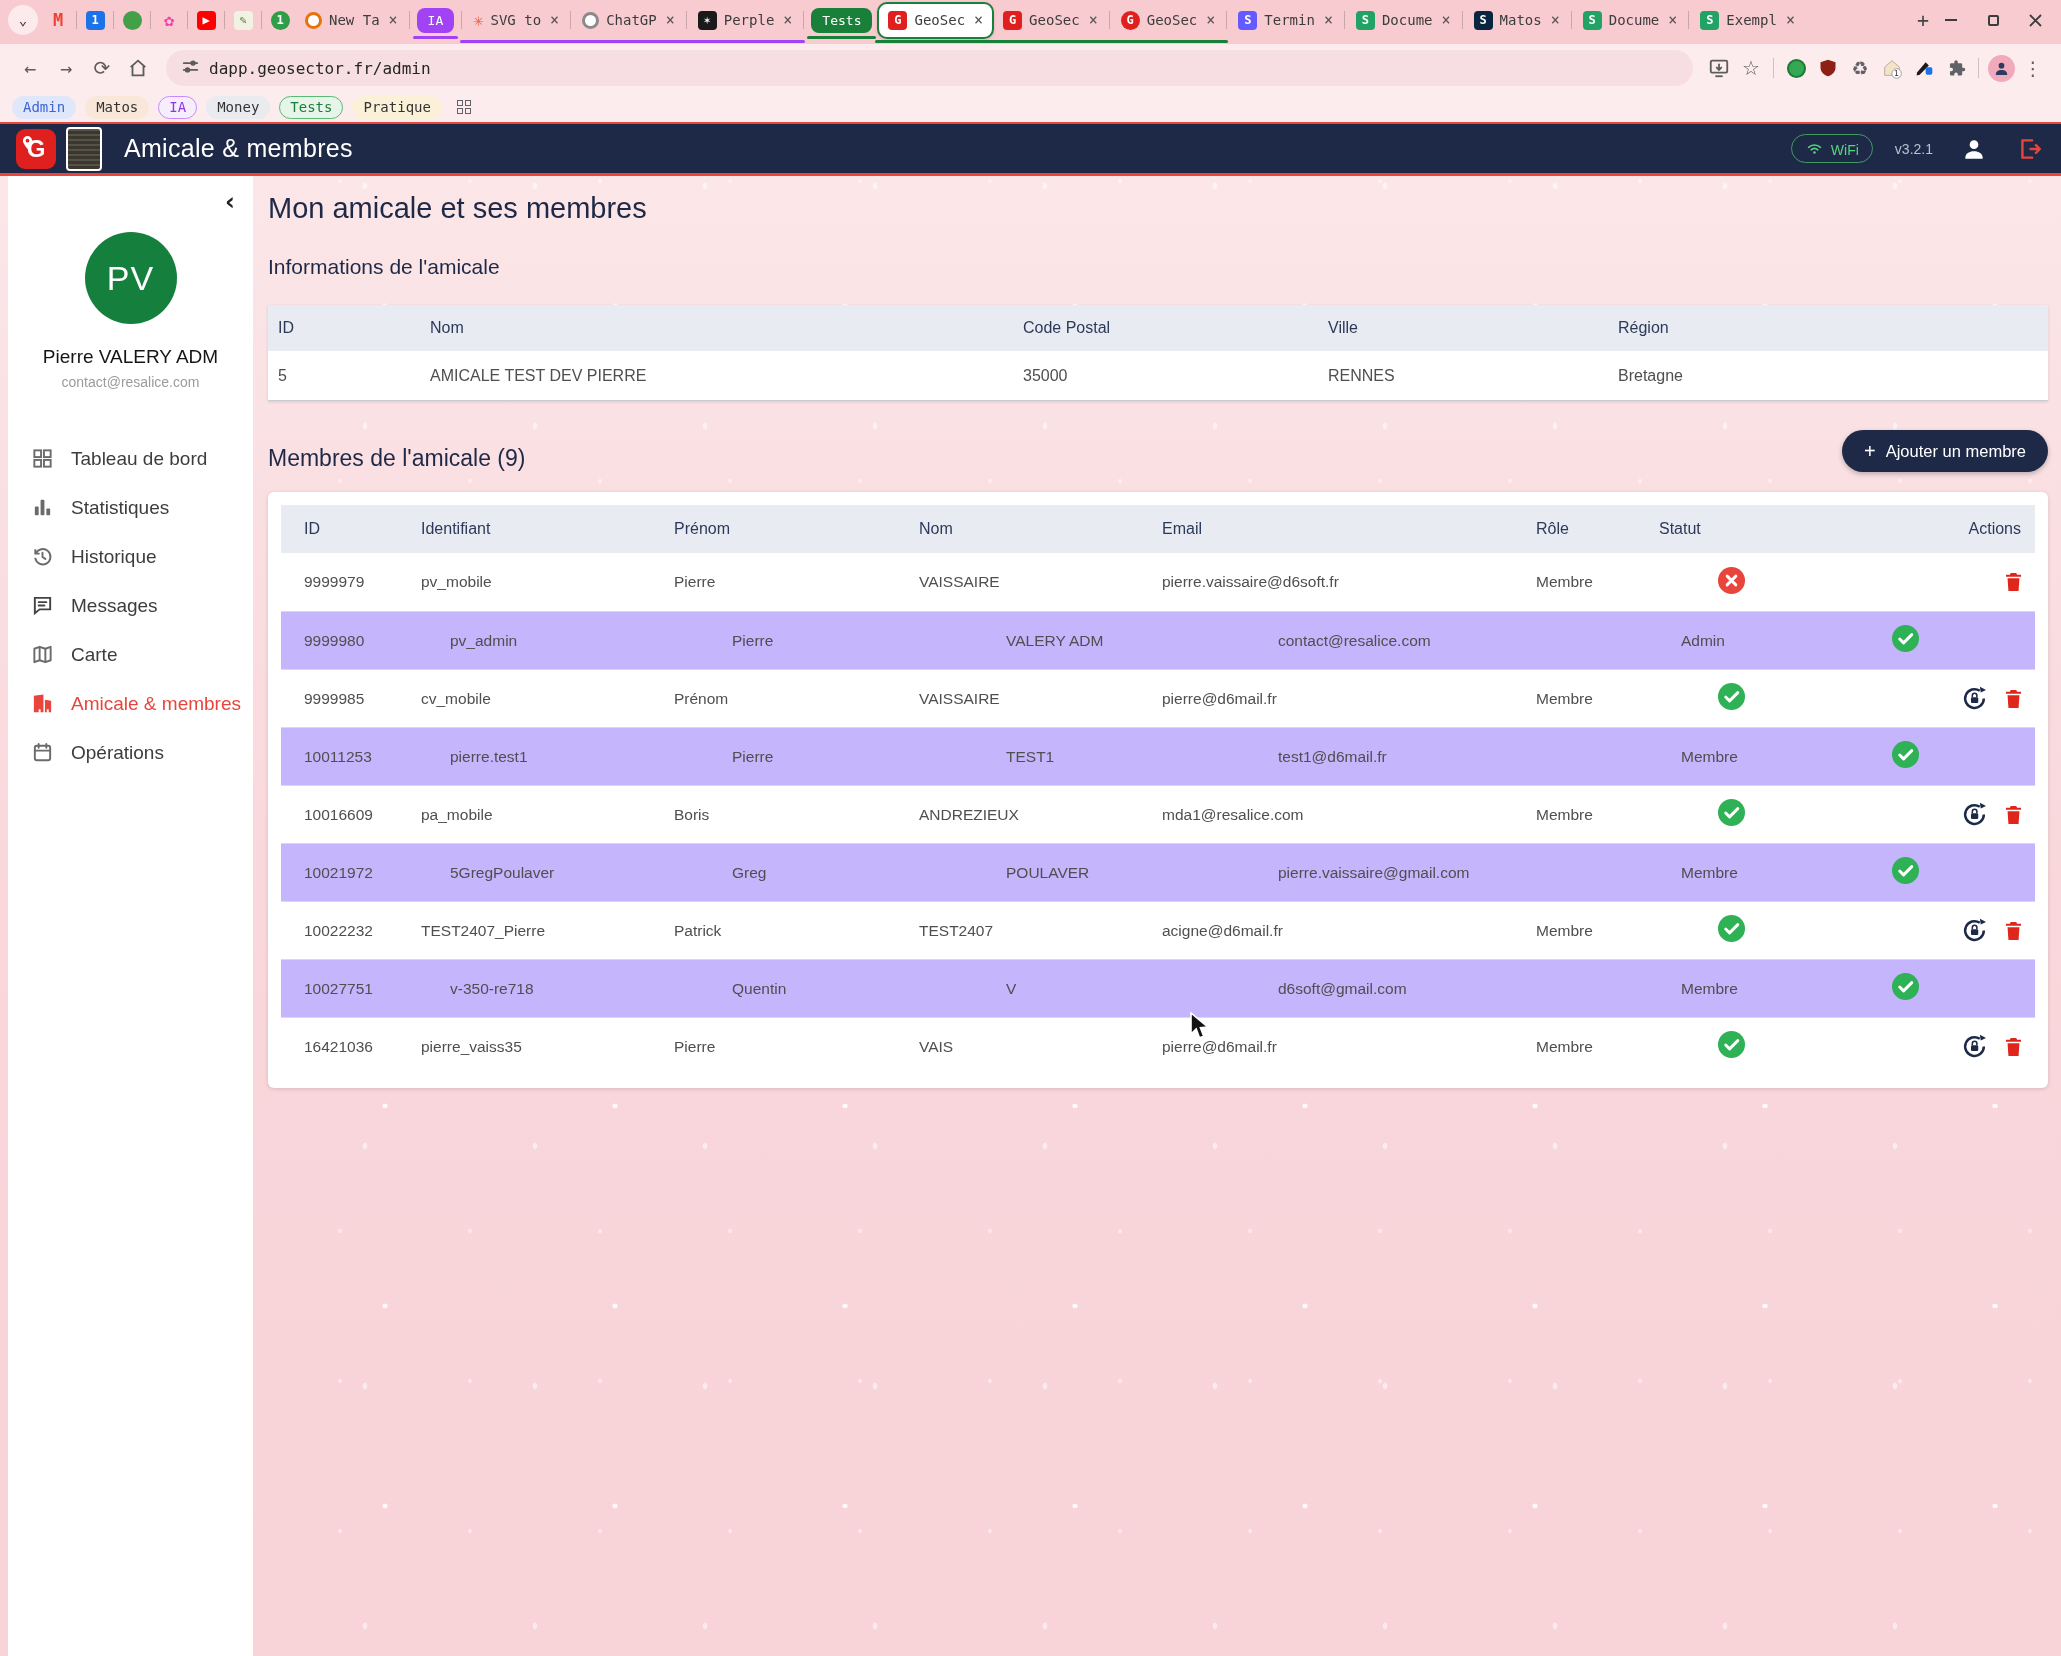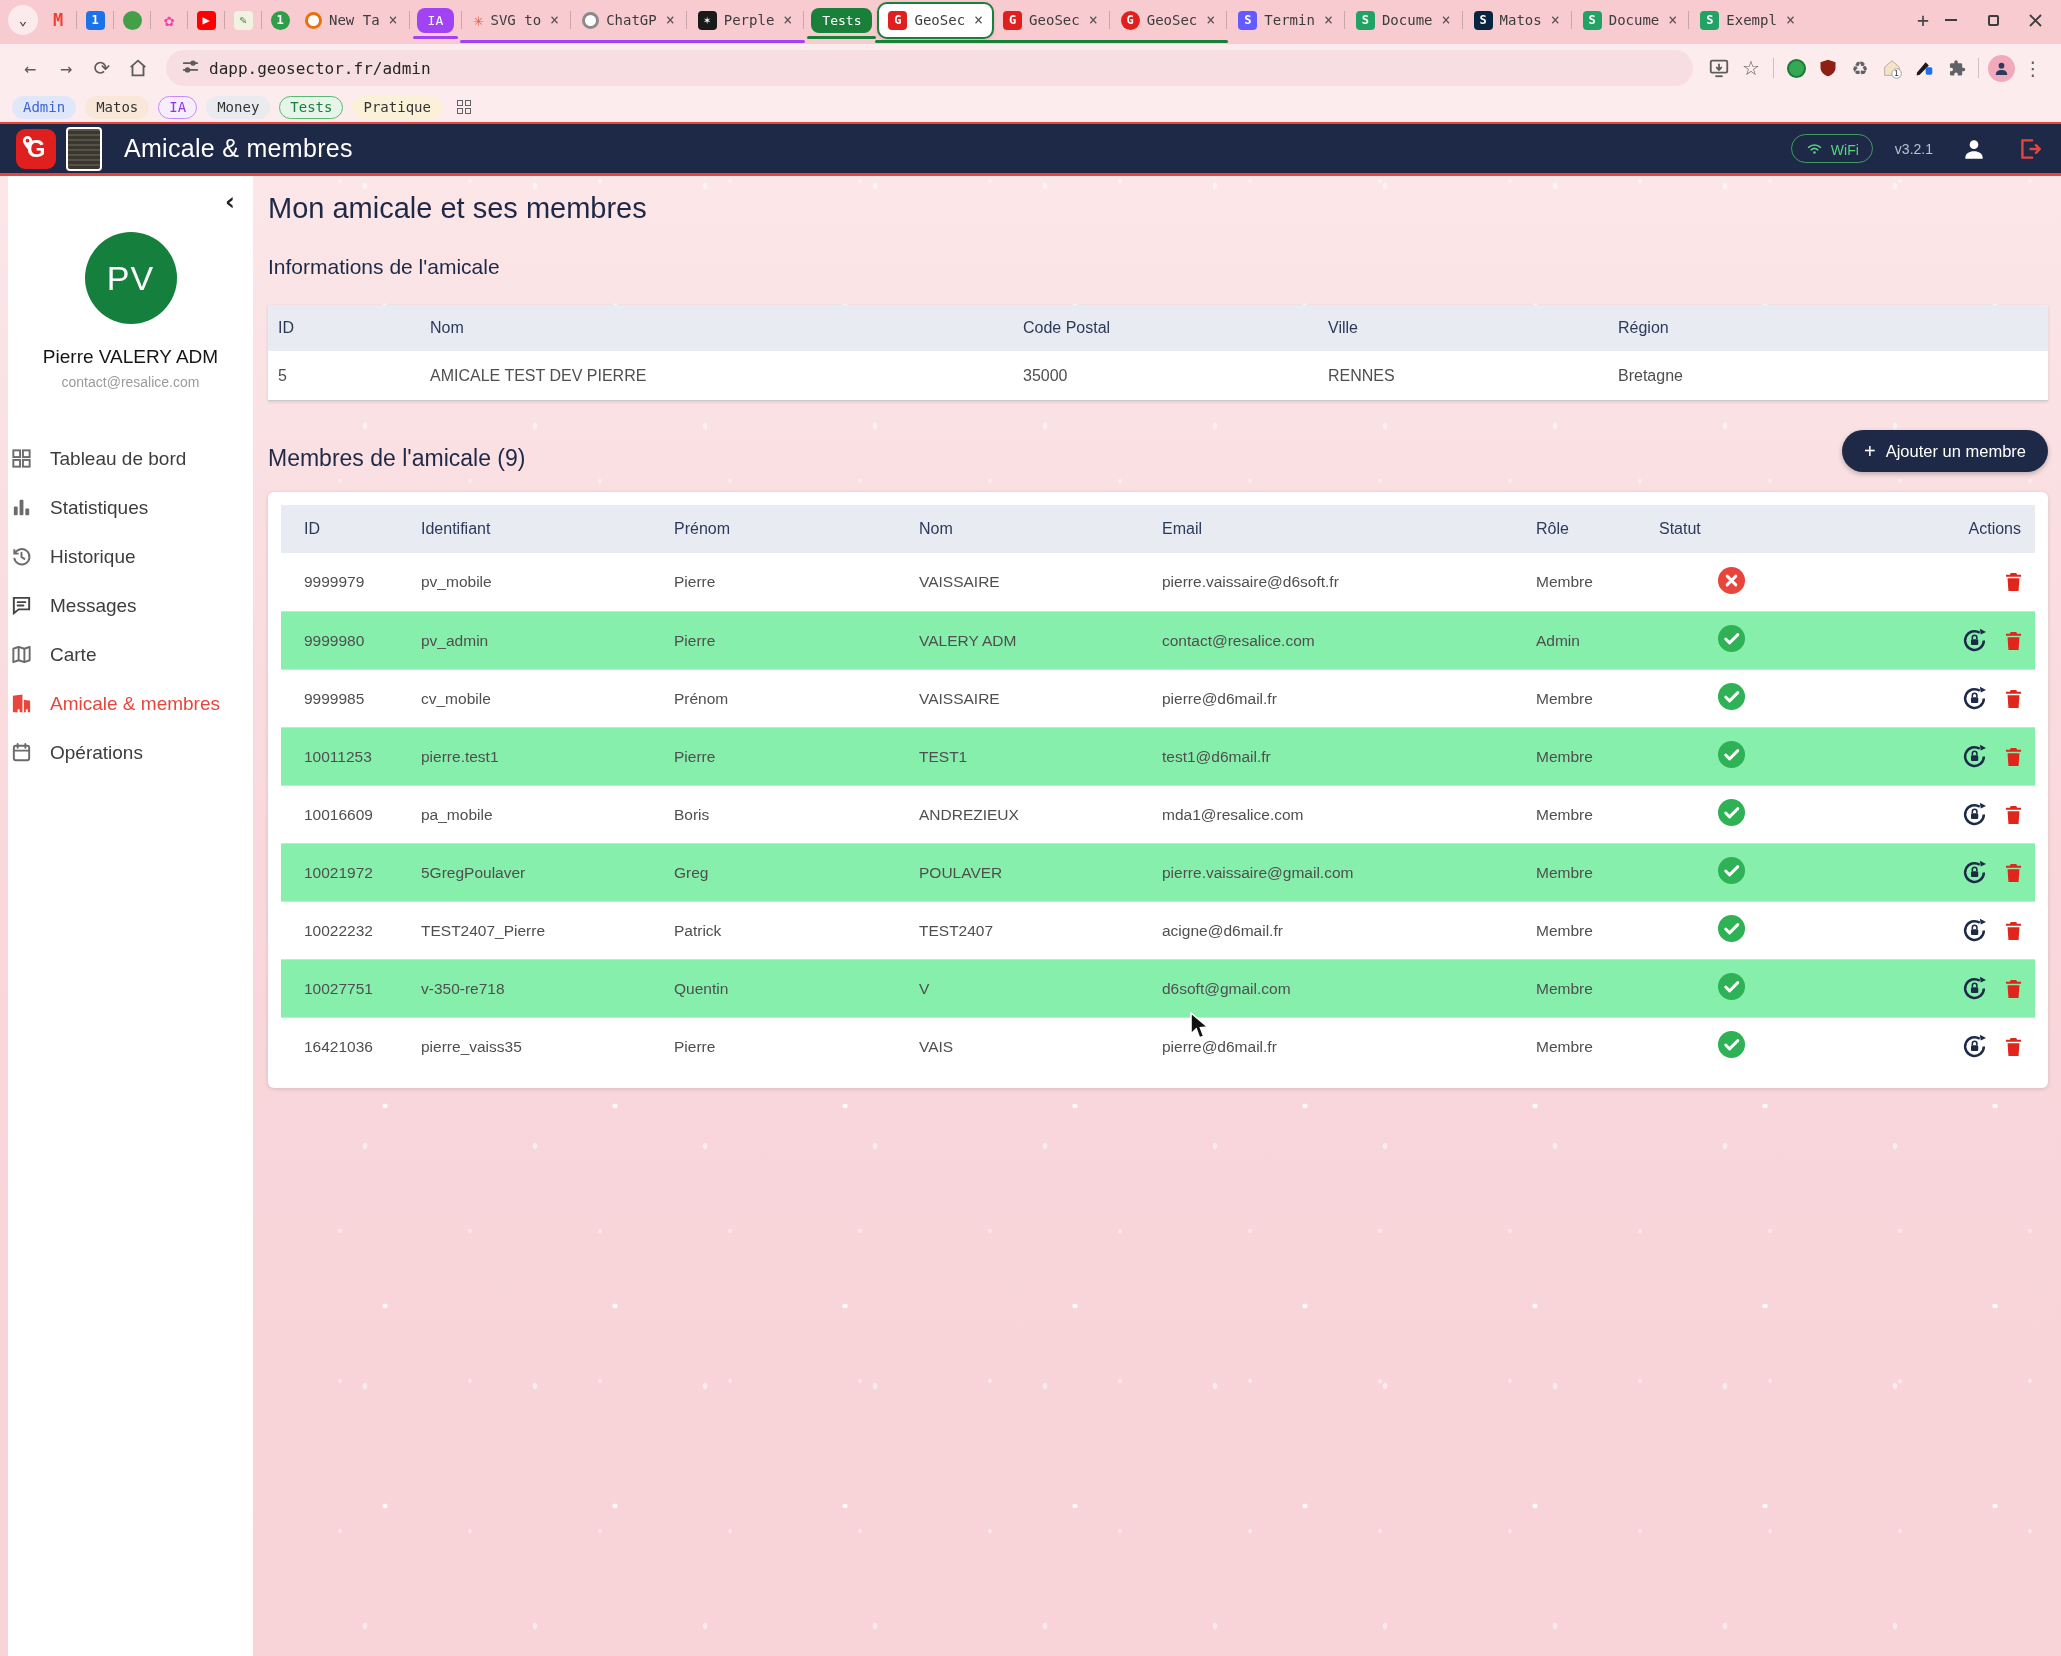--- a/index.html
+++ b/index.html
@@ -70,21 +70,21 @@
       linear-gradient(180deg,#fbe6e8 0%,#f9d7db 50%,#f8d3d8 100%);
     background-size:230px 200px,170px 240px,130px 150px,100% 100%;
     background-position:40px 30px,110px 130px,15px 80px,0 0; }
   .sidebar { width:253px; flex:none; padding-left:8px; }
   .sidepanel { background:#fff; height:100%; position:relative; padding-top:20px; }
   .collapse { position:absolute; top:14px; right:18px; font:700 24px "DejaVu Sans",sans-serif; color:#222; line-height:1; }
   .avatar { width:92px; height:92px; border-radius:50%; background:#15803d; color:#fff; display:flex; align-items:center; justify-content:center; font-size:34px; letter-spacing:1px; margin:36px auto 0; }
   .uname { text-align:center; font-size:19px; color:#151515; margin-top:22px; font-weight:500; }
   .uemail { text-align:center; font-size:14px; color:#9b9b9b; margin-top:6px; }
   .navlist { margin-top:44px; }
-  .navitem { display:flex; align-items:center; gap:16px; height:49px; font-size:19px; color:#3d3d3d; }
+  .navitem { display:flex; align-items:center; gap:16px; height:49px; padding-left:21px; font-size:19px; color:#3d3d3d; }
   .navitem .nicon { width:26px; display:flex; justify-content:center; }
   .navitem.active { color:#e8453c; }
 
   
   .content { flex:1; min-width:0; padding:14px 13px 0 15px; position:relative; }
   .h1 { font-size:29px; line-height:36px; color:#1e2947; font-weight:500; }
   .h2 { font-size:21px; line-height:26px; color:#1e2947; font-weight:500; margin-top:28px; }
   .infotable { margin-top:25px; box-shadow:0 1px 3px rgba(0,0,0,.12); }
   .ihead,.irow { display:grid; grid-template-columns:152px 593px 305px 290px 1fr; align-items:center; padding-left:10px; }
   .ihead { height:46px; background:#e9ebf2; }
@@ -95,21 +95,21 @@
   .h3 { font-size:23px; color:#1e2947; font-weight:500; }
   .addbtn { height:42px; padding:0 22px; background:#1e2947; color:#fff; border:none; border-radius:21px; font-size:16.5px; font-family:inherit; display:flex; align-items:center; gap:10px; box-shadow:0 2px 5px rgba(0,0,0,.25); }
   .addbtn .plus { font-size:20px; font-weight:400; }
   .memberscard { margin-top:20px; background:#fff; border-radius:6px; padding:13px; box-shadow:0 1px 4px rgba(0,0,0,.14); }
   .mhead,.mrow { display:grid; grid-template-columns:117px 253px 245px 243px 374px 123px 240px 1fr; align-items:center; padding-left:23px; }
   .mhead { height:48px; background:#e9ebf2; }
   .mhc { font-size:16px; color:#2c3a5a; font-weight:500; }
   .mhc.right { text-align:right; padding-right:14px; }
   .mrow { height:58px; border-top:1px solid #d9dbe0; }
   .mrow:first-of-type { border-top:none; }
-  .mrow.alt { background:#86efac; }
+  .mrow.alt { background:#c4b5fd;gap:29px; }
   .mc { font-size:15.5px; color:#4f4f4f; overflow:hidden; white-space:nowrap; }
   .mc.status { padding-left:58px; }
   .mc.actions { display:flex; justify-content:flex-end; align-items:center; gap:16px; padding-right:12px; }
   .iconbtn { background:none; border:none; display:flex; align-items:center; justify-content:center; padding:0; }
 
   
   .errorbar { position:absolute; left:0; right:0; bottom:0; height:36px; background:#e9473d; color:#fff; display:flex; align-items:center; padding-left:30px; font-size:16px; z-index:60; }
 
   .cursor { position:absolute; left:1188px; top:1012px; z-index:99; pointer-events:none; }
 </style>

